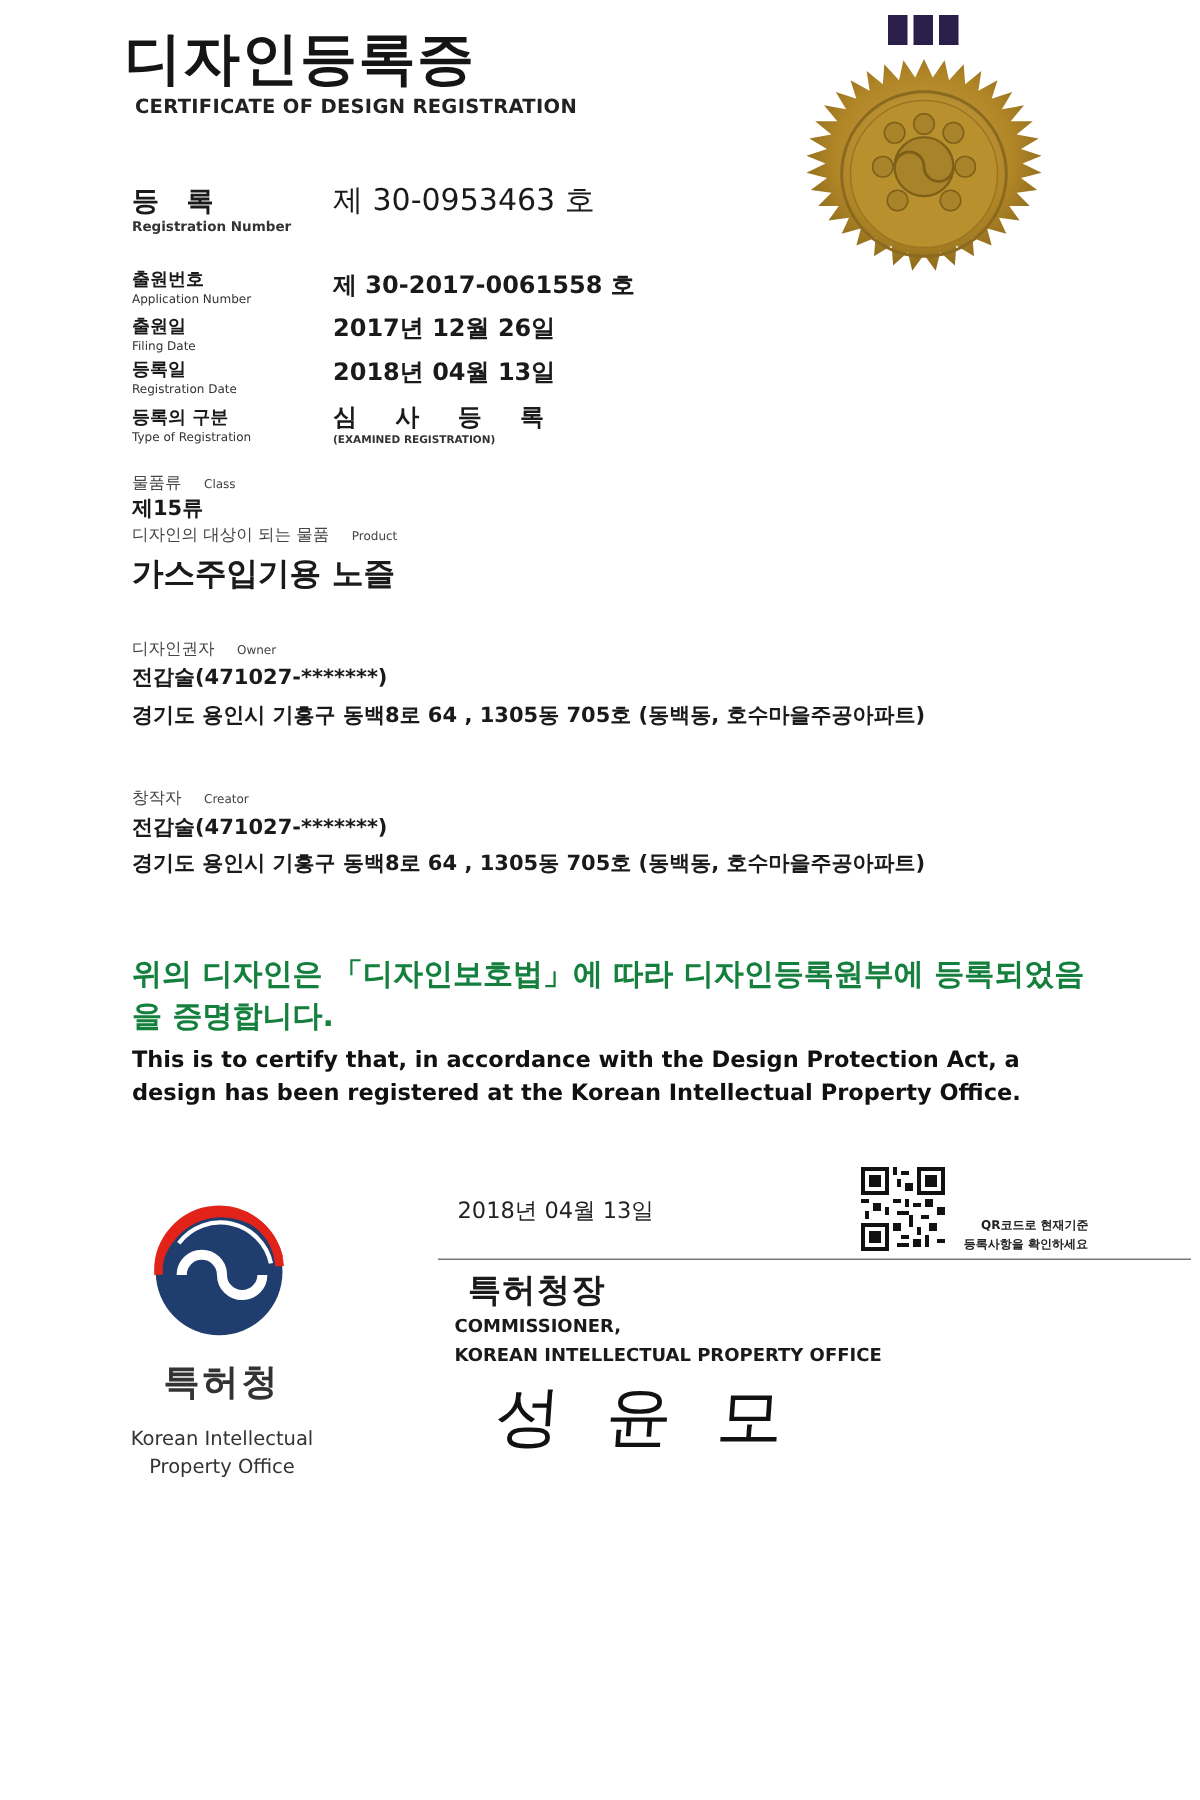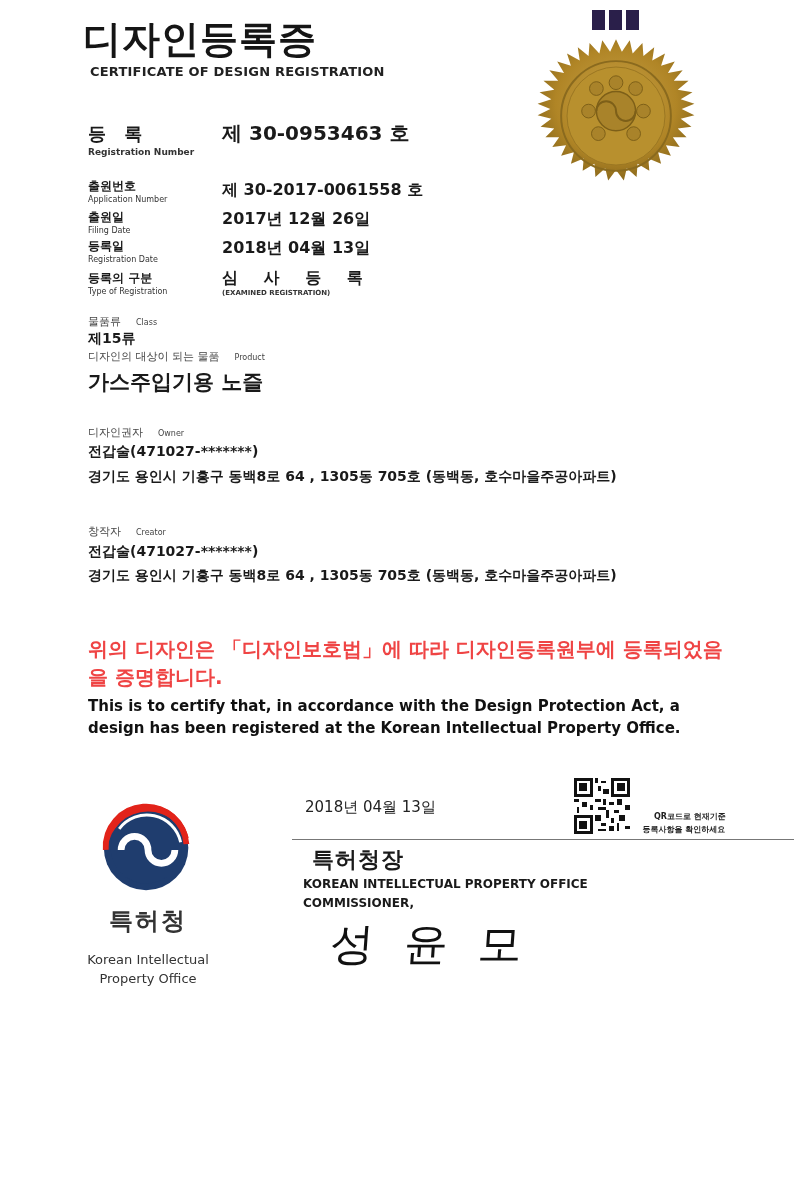--- a/index.html
+++ b/index.html
@@ -7,34 +7,34 @@
       width: 800px; height: 1200px; position: relative; overflow: hidden;
       background: #ffffff; color: #1a1a1a;
       font-family: "DejaVu Sans", "Liberation Sans", sans-serif;
     }
     .abs { position: absolute; }
     .title-ko { left: 83px; top: 14px; font-size: 38px; font-weight: bold; letter-spacing: 1px; color: #151515; }
     .title-en { left: 90px; top: 64px; font-size: 13px; font-weight: bold; color: #222; letter-spacing: 0.2px; }
 
     .reg-lbl-ko { left: 88px; top: 122px; font-size: 18px; font-weight: bold; letter-spacing: 6px; }
     .reg-lbl-en { left: 88px; top: 147px; font-size: 9px; font-weight: bold; color: #333; }
-    .reg-val { left: 222px; top: 120px; font-size: 20px; font-weight: bold; }
+    .reg-val { left: 222px; top: 120px; font-size: 20px; font-weight: normal; }
 
     .row-lbl-ko { left: 88px; font-size: 12px; font-weight: bold; }
     .row-lbl-en { left: 88px; font-size: 8px; font-weight: normal; color: #333; }
     .row-val { left: 222px; font-size: 16px; font-weight: bold; }
 
     .typ-val { left: 222px; top: 268px; font-size: 16px; font-weight: bold; letter-spacing: 10px; }
     .typ-sub { left: 222px; top: 289px; font-size: 7px; font-weight: bold; color: #333; }
 
     .sec-lbl { left: 88px; font-size: 11px; color: #444; }
     .sec-lbl .en { font-size: 8px; margin-left: 15px; color: #444; }
     .sec-val { left: 88px; font-size: 14px; font-weight: bold; }
 
-    .cert-ko { left: 88px; top: 635px; font-size: 20px; font-weight: bold; line-height: 28px; width: 640px; color: #ef4444; }
+    .cert-ko { left: 88px; top: 635px; font-size: 20px; font-weight: bold; line-height: 28px; width: 640px; color: #15803d; }
     .cert-en { left: 88px; top: 695px; font-size: 15px; font-weight: bold; line-height: 22px; width: 640px; color: #111; }
 
     .issue-date { left: 305px; top: 798px; font-size: 15px; color: #222; }
     .rule { left: 292px; top: 839px; width: 502px; height: 1px; background: #777; }
     .qr { left: 573px; top: 778px; width: 58px; height: 56px; }
     .qr-text { left: 648px; top: 810px; font-size: 8px; font-weight: bold; color: #222; line-height: 13px; text-align: center; }
 
     .commish-ko { left: 312px; top: 845px; font-size: 22px; font-weight: bold; letter-spacing: 1px; }
     .commish-en { left: 303px; top: 875px; font-size: 12px; font-weight: bold; line-height: 19px; color: #1a1a1a; }
     .signature { left: 330px; top: 915px; font-size: 44px; font-family: "DejaVu Serif", serif; letter-spacing: 30px; color: #111; transform: skewX(-4deg); }
@@ -164,22 +164,22 @@
   </g>
 </svg>
 <div class="abs qr-text">
   <div style="padding-left:6px">QR코드로 현재기준</div>
   <div style="margin-left:-6px">등록사항을 확인하세요</div>
 </div>
 <div class="abs rule"></div>
 
 <div class="abs commish-ko">특허청장</div>
 <div class="abs commish-en">
+  <div>COMMISSIONER,</div>
   <div>KOREAN INTELLECTUAL PROPERTY OFFICE</div>
-  <div>COMMISSIONER,</div>
 </div>
 <div class="abs signature">성윤모</div>
 
 <svg class="abs kipo-logo" viewBox="0 0 100 100">
   <circle cx="48" cy="50" r="44" fill="#1f3d6e"></circle>
   <path d="M8 50 A40 40 0 0 1 92 44 A44 44 0 0 0 50 12 A42 42 0 0 0 8 50 Z" fill="#e2231a"></path>
   <path d="M6 52 A40 40 0 0 1 90 46" fill="none" stroke="#e2231a" stroke-width="6"></path>
   <circle cx="48" cy="50" r="37" fill="#1f3d6e"></circle>
   <path d="M22 52 A14 14 0 0 1 50 52 A14 14 0 0 0 78 52" fill="none" stroke="#fff" stroke-width="7"></path>
   <path d="M14 28 A42 42 0 0 1 90 40" fill="none" stroke="#e2231a" stroke-width="5"></path>

